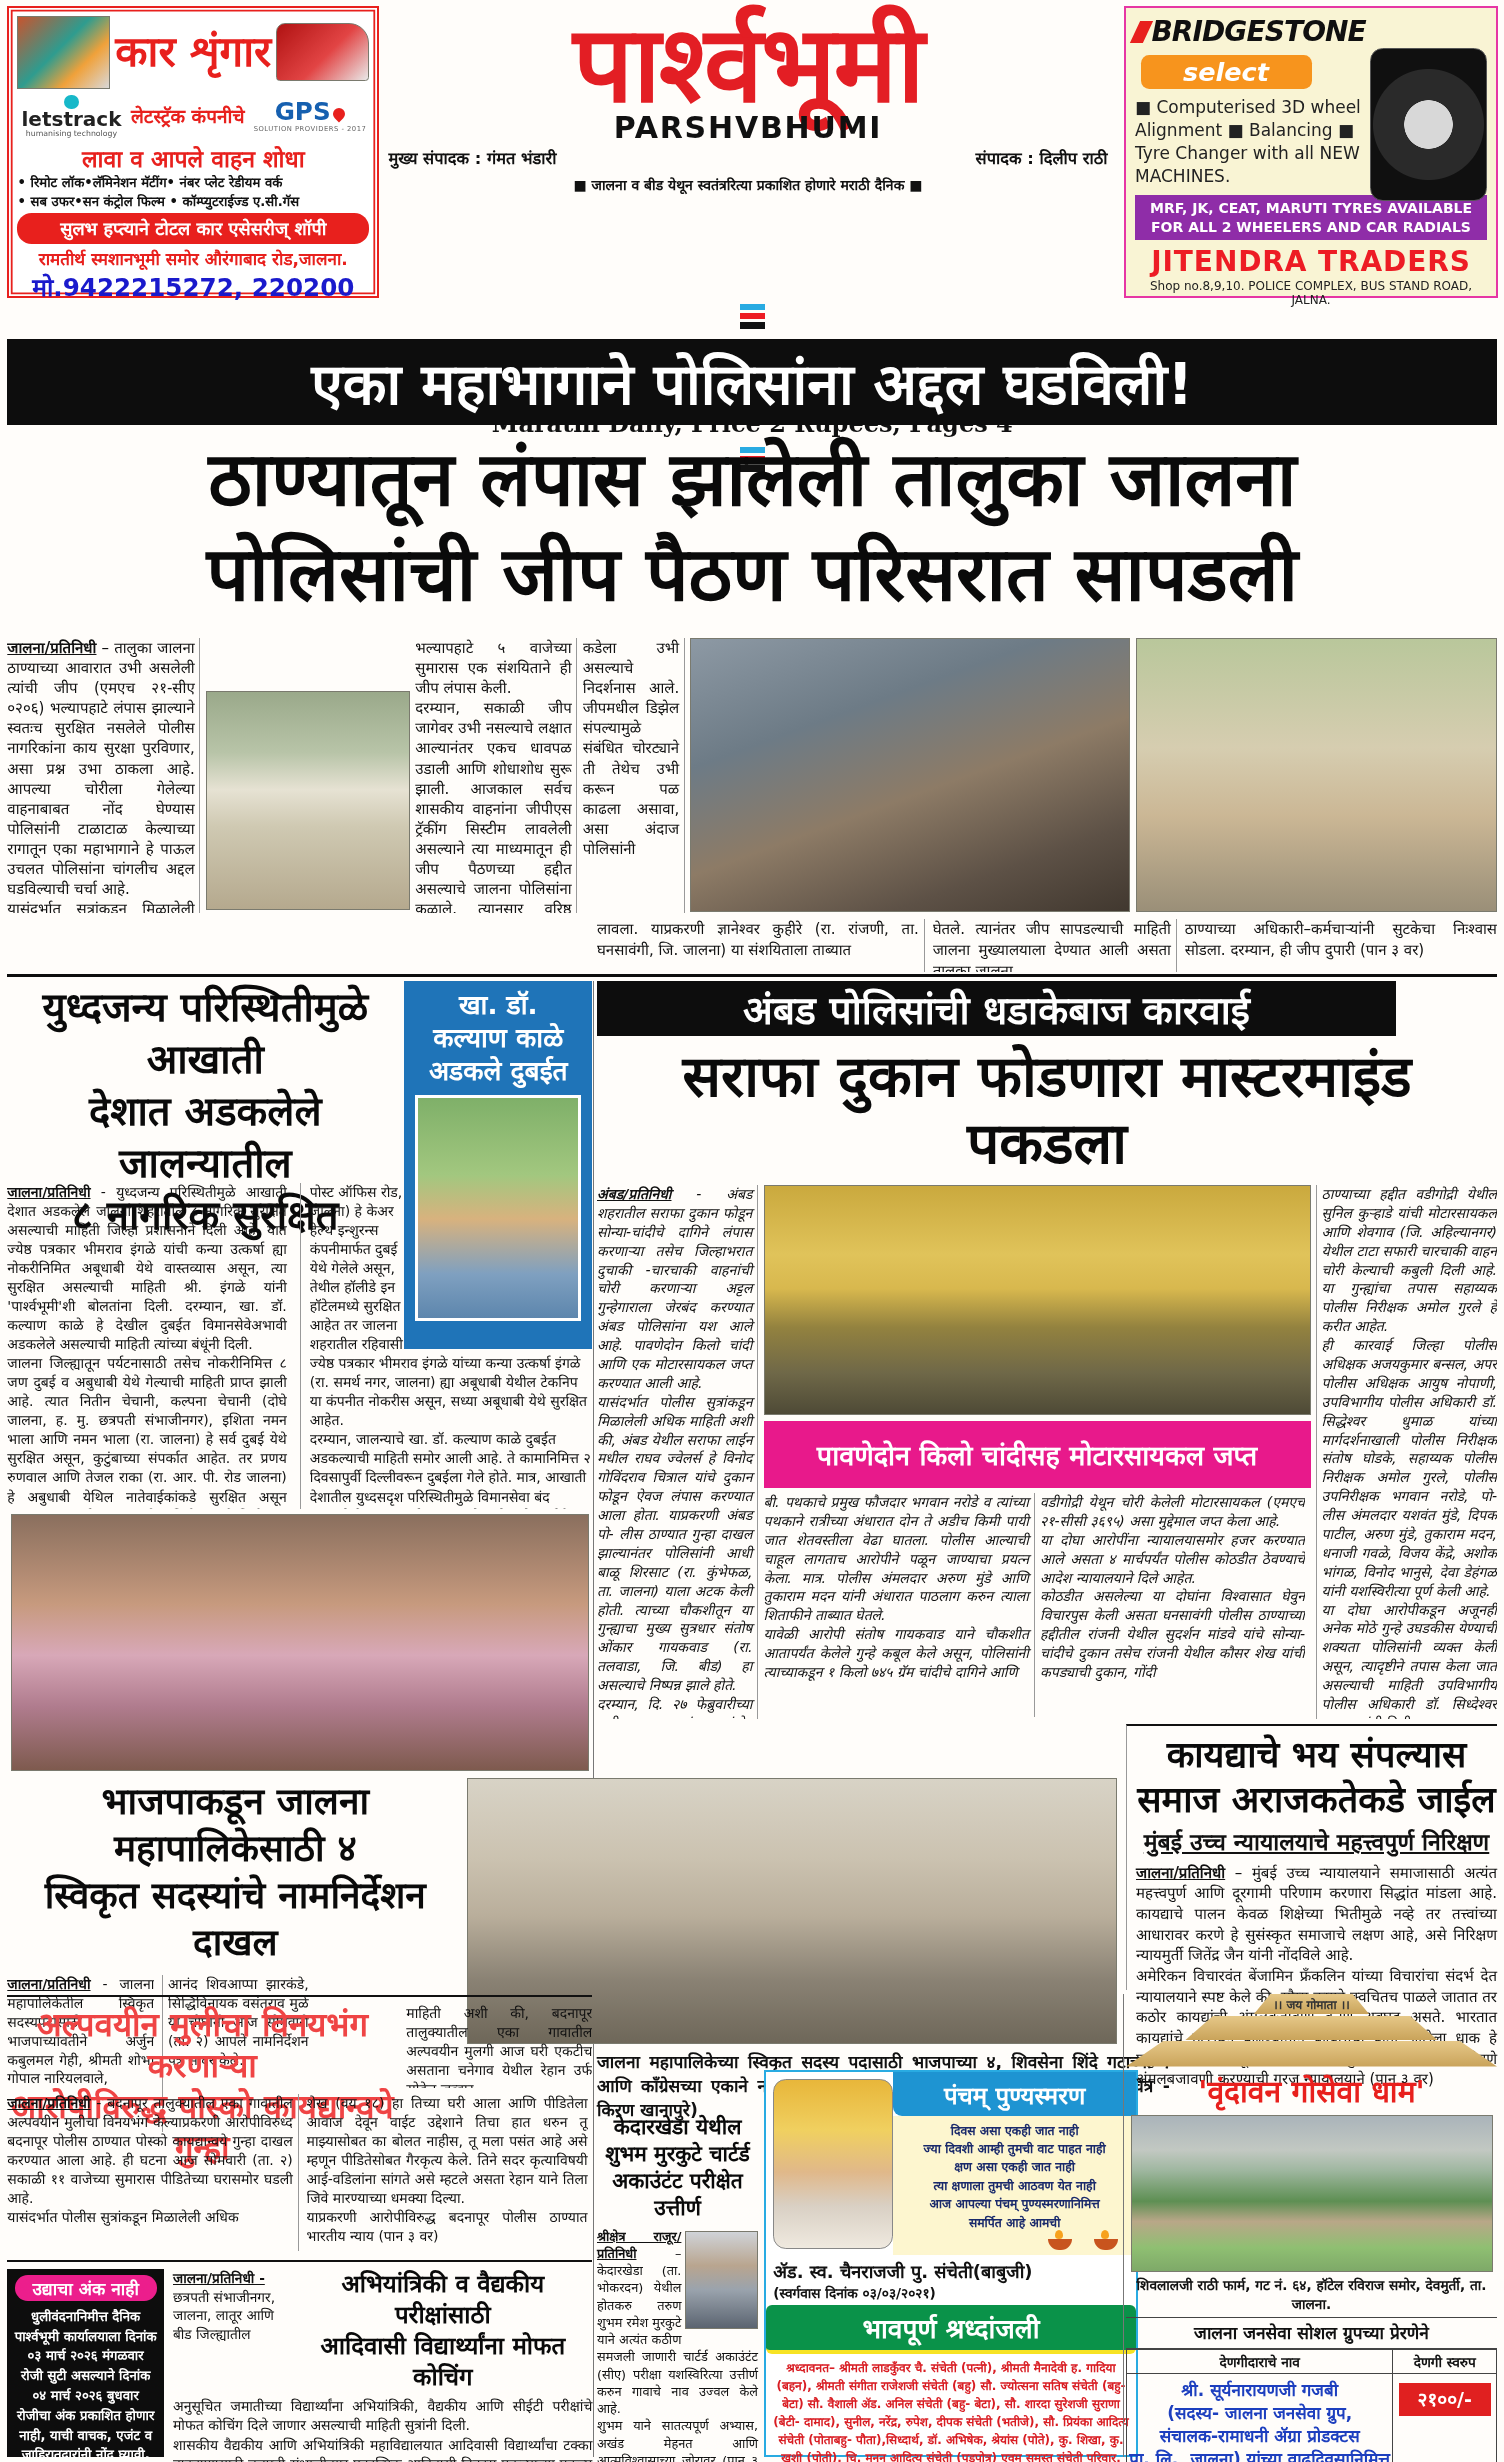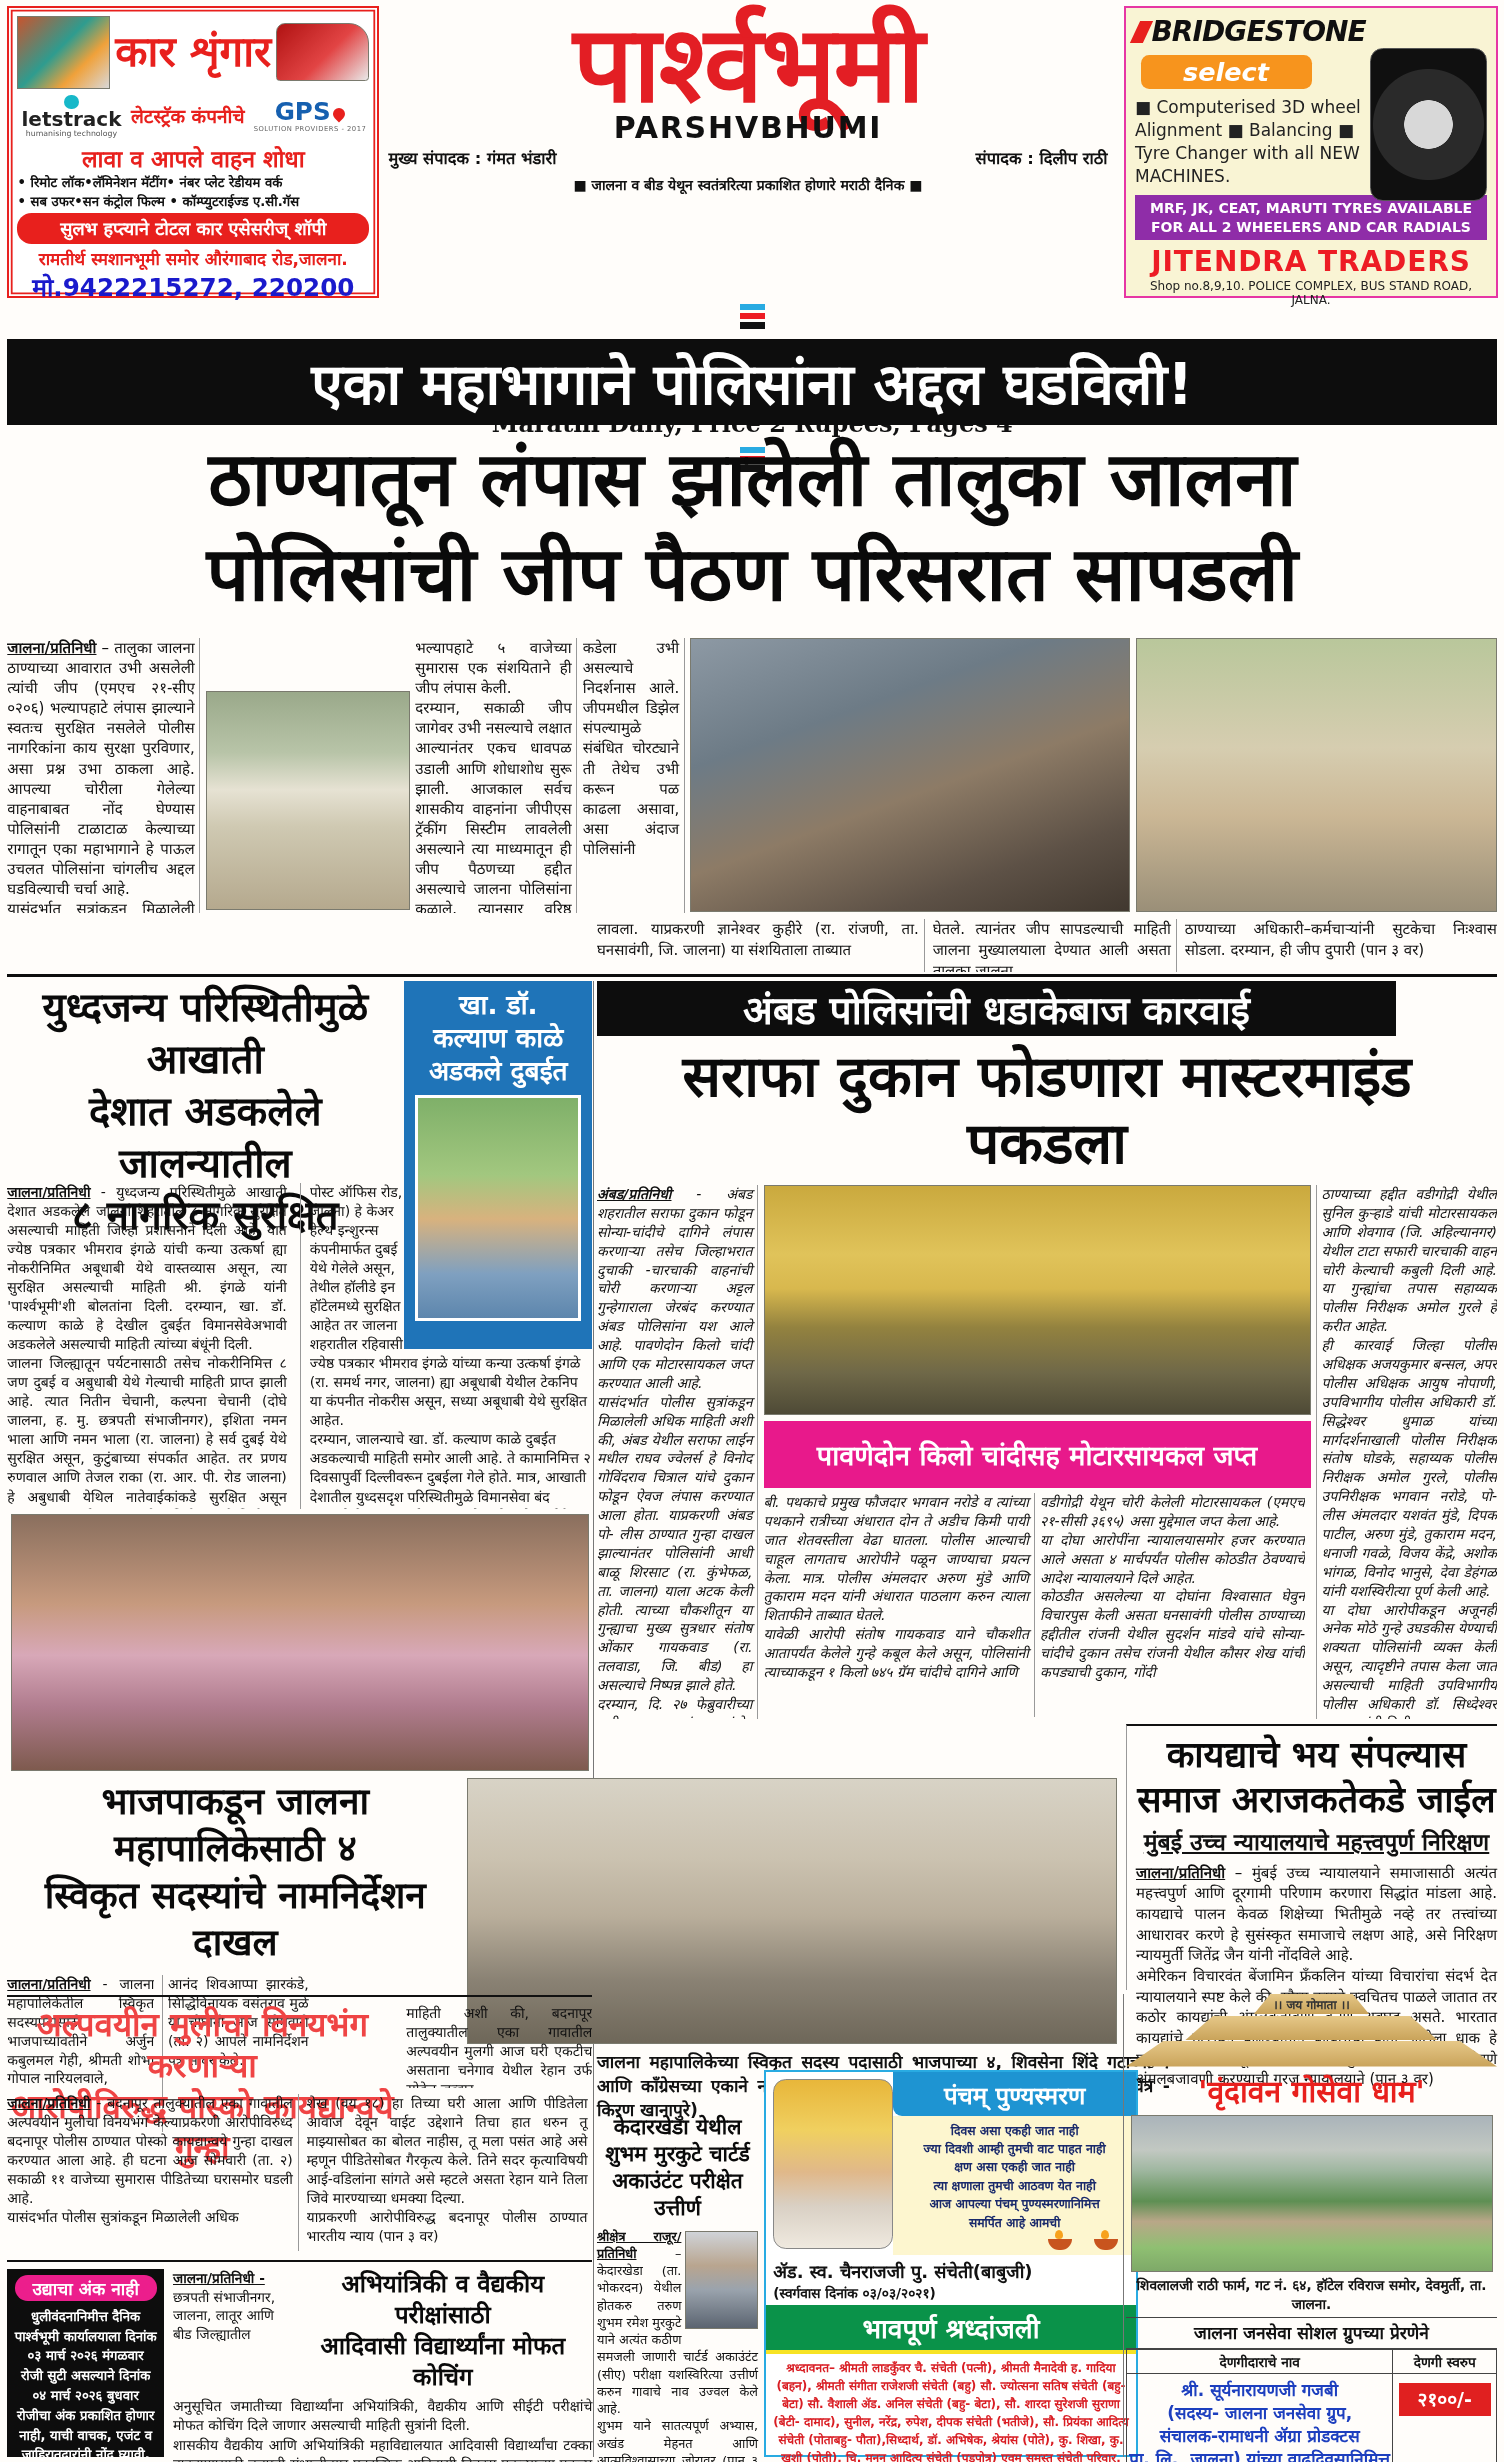--- a/index.html
+++ b/index.html
@@ -146,21 +146,21 @@
   .mem-top { display:flex; }
   .ph-mem { width:120px; height:170px; margin:7.3px 0 0 7.3px; border:1.8px solid #888; border-radius:12.8px; background:linear-gradient(180deg,#e8b63a 0%,#f0d060 30%,#e0b88a 55%,#d9d0c4 75%,#efe9df 100%); }
   .mem-right { flex:1; }
   .mem-head { background:#1e94d2; color:#fff; font-weight:800; font-size:24px; text-align:center; padding:5.5px 0; border-radius:0 0 0 9px; }
   .mem-poem { background:#fdf6cf; color:#1a2a6b; font-weight:700; font-size:12.3px; line-height:1.5; text-align:center; padding:5.5px 3.6px; height:139px; position:relative; }
   .diya { position:absolute; width:24px; height:11px; background:#c8541e; border-radius:0 0 12.8px 12.8px; }
   .diya:before { content:""; position:absolute; left:7.3px; top:-8.2px; width:8.2px; height:9px; background:#f7a11d; border-radius:50% 50% 50% 50%/60% 60% 40% 40%; }
   .diya.d1 { right:64px; bottom:5.5px; } .diya.d2 { right:18px; bottom:5.5px; }
   .mem-name { font-weight:800; font-size:18px; padding:3.6px 7.3px 0; }
   .mem-date { font-weight:700; font-size:13.7px; padding:0 7.3px; }
-  .mem-band { background:#0a9249; color:#fff; font-weight:800; font-size:26.4px; text-align:center; padding:4.6px 0; margin-top:3.6px; border-bottom:4.6px solid #f7e324; }
+  .mem-band { background:#0a9249; color:#fff; font-weight:800; font-size:26.4px; text-align:center; padding:4.6px 0; margin-top:3.6px; border-bottom:4.6px solid #f7e324;border-radius:6px; }
   .mem-names { color:#d91d23; font-weight:700; font-size:12px; line-height:1.5; text-align:center; padding:4.6px 5.5px; }
 
   
   .law { position:absolute; left:1126px; top:1724px; width:371px; height:266px; border-top:2.7px solid #111; border-left:0.9px solid #999; padding:5.5px 0 0 9px; }
   .law-h { font-weight:800; font-size:36px; line-height:45px; text-align:center; color:#0a0a0a; }
   .law-sub { font-weight:800; font-size:23px; text-align:center; text-decoration:underline; margin-top:3.6px; }
   .law-body { font-size:15px; line-height:1.38; margin-top:5.5px; }
 
   .hut { position:absolute; left:1126px; top:1994px; width:371px; height:73px; }
   .hut .roof { position:absolute; left:50%; transform:translateX(-50%); background:linear-gradient(180deg,#e6c888,#c9a35a); }

